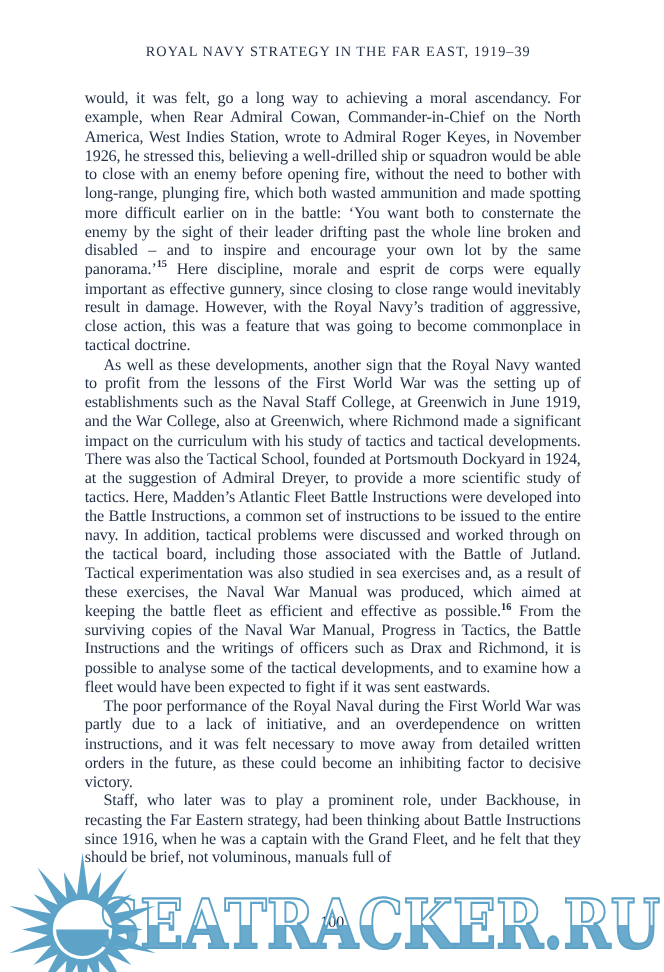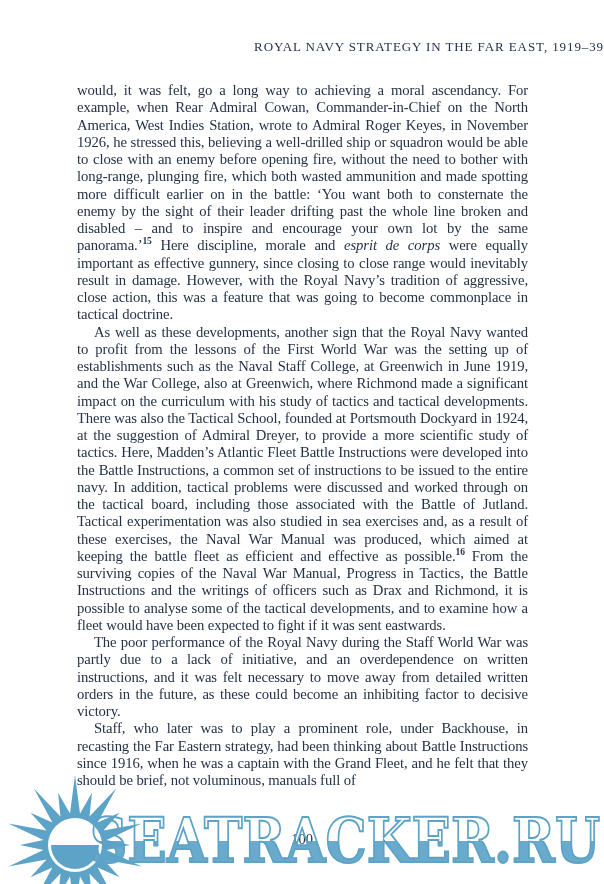--- a/index.html
+++ b/index.html
@@ -10,37 +10,37 @@
   .page{
     position:relative;
     width:604px;height:884px;
     background:#ffffff;
     overflow:hidden;
     font-family:"Liberation Serif", serif;
     color:var(--ink);
   }
   .running-head{
     position:absolute;top:39px;left:11px;right:0;
-    text-align:right;
+    text-align:center;
     font-size:13px;
     letter-spacing:0.9px;
     color:var(--ink);
     white-space:nowrap;
   }
   .text-block{
     position:absolute;top:82px;left:77px;width:451px;
     text-align:justify;
     font-size:14.7px;
     line-height:17.25px;
     letter-spacing:-0.1px;
     z-index:1;
   }
   .para{margin:0;padding:0;}
   .para.indent{text-indent:17px;}
-  .it{font-style:italic;}
+  .it{}
   sup.fn{
     font-size:9.5px;
     line-height:0;
     vertical-align:super;
     font-weight:bold;
   }
   .page-number{
     position:absolute;top:831px;left:0;right:0;
     text-align:center;
     font-size:14.5px;
@@ -68,21 +68,21 @@
 </head>
 <body>
 
 <div class="page">
 
   <div class="running-head">ROYAL NAVY STRATEGY IN THE FAR EAST, 1919–39</div>
 
   <div class="text-block" id="paragraphs">
       <p class="para"><span>would, it was felt, go a long way to achieving a moral ascendancy. For example, when Rear Admiral Cowan, Commander-in-Chief on the North America, West Indies Station, wrote to Admiral Roger Keyes, in November 1926, he stressed this, believing a well-drilled ship or squadron would be able to close with an enemy before opening fire, without the need to bother with long-range, plunging fire, which both wasted ammunition and made spotting more difficult earlier on in the battle: ‘You want both to consternate the enemy by the sight of their leader drifting past the whole line broken and disabled – and to inspire and encourage your own lot by the same panorama.’</span><sup class="fn">15</sup><span> Here discipline, morale and </span><span class="it">esprit de corps</span><span> were equally important as effective gunnery, since closing to close range would inevitably result in damage. However, with the Royal Navy’s tradition of aggressive, close action, this was a feature that was going to become commonplace in tactical doctrine.</span></p>
       <p class="para indent"><span>As well as these developments, another sign that the Royal Navy wanted to profit from the lessons of the First World War was the setting up of establishments such as the Naval Staff College, at Greenwich in June 1919, and the War College, also at Greenwich, where Richmond made a significant impact on the curriculum with his study of tactics and tactical developments. There was also the Tactical School, founded at Portsmouth Dockyard in 1924, at the suggestion of Admiral Dreyer, to provide a more scientific study of tactics. Here, Madden’s Atlantic Fleet Battle Instructions were developed into the Battle Instructions, a common set of instructions to be issued to the entire navy. In addition, tactical problems were discussed and worked through on the tactical board, including those associated with the Battle of Jutland. Tactical experimentation was also studied in sea exercises and, as a result of these exercises, the Naval War Manual was produced, which aimed at keeping the battle fleet as efficient and effective as possible.</span><sup class="fn">16</sup><span> From the surviving copies of the Naval War Manual, Progress in Tactics, the Battle Instructions and the writings of officers such as Drax and Richmond, it is possible to analyse some of the tactical developments, and to examine how a fleet would have been expected to fight if it was sent eastwards.</span></p>
-      <p class="para indent"><span>The poor performance of the Royal Navy during the Staff World War was partly due to a lack of initiative, and an overdependence on written instructions, and it was felt necessary to move away from detailed written orders in the future, as these could become an inhibiting factor to decisive victory.</span></p>
+      <p class="para indent"><span>The poor performance of the Royal Naval during the First World War was partly due to a lack of initiative, and an overdependence on written instructions, and it was felt necessary to move away from detailed written orders in the future, as these could become an inhibiting factor to decisive victory.</span></p>
       <p class="para indent"><span>Staff, who later was to play a prominent role, under Backhouse, in recasting the Far Eastern strategy, had been thinking about Battle Instructions since 1916, when he was a captain with the Grand Fleet, and he felt that they should be brief, not voluminous, manuals full of</span></p>
     </div>
 
   <div class="page-number">100</div>
 
   <div class="watermark">
     <svg class="wm-sun" viewBox="0 0 150 111" xmlns="http://www.w3.org/2000/svg">
       <polygon id="sun-rays" class="wm-fill" points="75.0,2.0 80.0,40.4 92.0,19.7 89.5,43.5 116.1,15.4 97.6,49.4 119.5,39.7 103.5,57.5 141.6,50.4 106.6,67.0 130.0,72.0 106.6,77.0 141.6,93.6 103.5,86.5 119.5,104.3 97.6,94.6 116.1,128.6 89.5,100.5 92.0,124.3 80.0,103.6 75.0,142.0 70.0,103.6 58.0,124.3 60.5,100.5 33.9,128.6 52.4,94.6 30.5,104.3 46.5,86.5 8.4,93.6 43.4,77.0 20.0,72.0 43.4,67.0 8.4,50.4 46.5,57.5 30.5,39.7 52.4,49.4 33.9,15.4 60.5,43.5 58.0,19.7 70.0,40.4" fill="#5da3c8"></polygon>
       <circle cx="75" cy="72" r="27" fill="#ffffff"></circle>
       <path d="M 51 72 a 24 24 0 0 0 48 0 z" class="wm-fill" fill="#5da3c8"></path>

